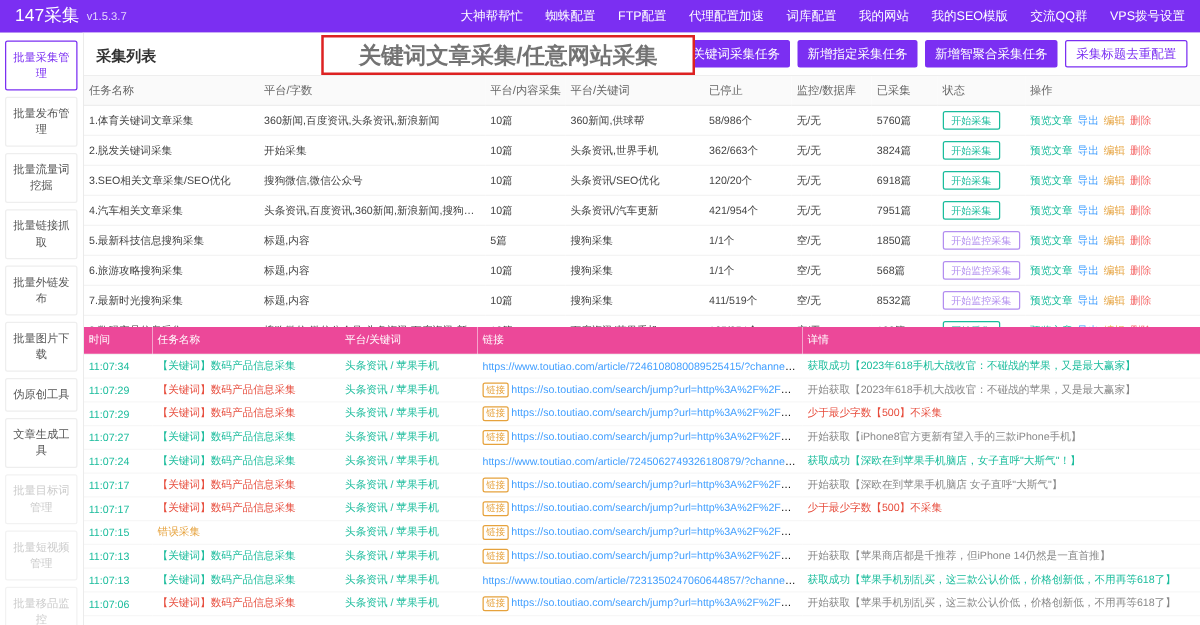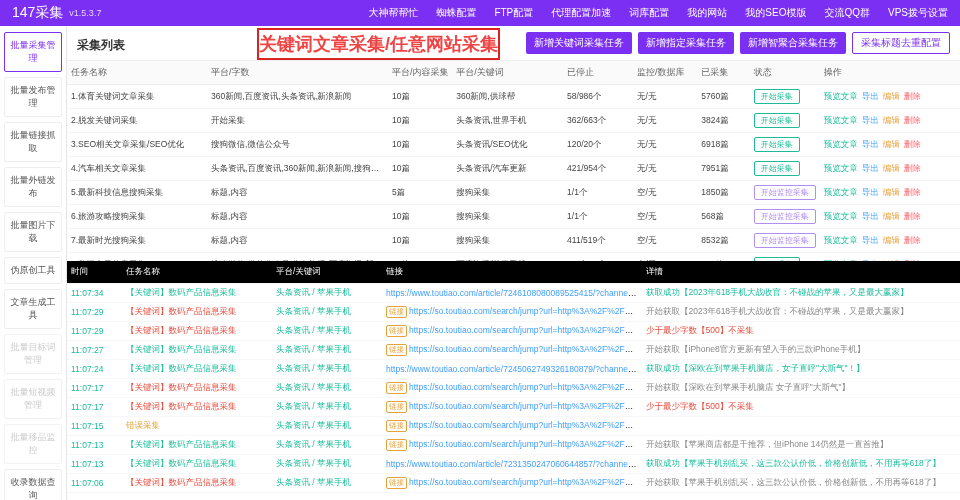--- a/index.html
+++ b/index.html
@@ -10,36 +10,36 @@
 .topnav{margin-left:auto;display:flex;gap:18px;font-size:10px}
 .topnav span{cursor:pointer}
 .layout{display:flex;height:calc(100% - 26px)}
 .sidebar{width:67px;background:#fff;border-right:1px solid #e6e6e6;padding:6px 4px;overflow-y:auto}
 .side-item{font-size:9px;padding:6px 4px;border:1px solid #eee;border-radius:2px;margin-bottom:5px;text-align:center;cursor:pointer;color:#555;background:#fff}
 .side-item.active{border-color:#7b2ff2;color:#7b2ff2}
 .side-item.dim{color:#ccc;border-color:#f2f2f2}
 .main{flex:1;display:flex;flex-direction:column;overflow:hidden;position:relative}
 .hdr{display:flex;align-items:flex-end;padding:6px 10px;background:#fff;border-bottom:1px solid #eee}
 .hdr h2{font-size:12px;font-weight:bold;color:#333}
-.overlay-title{position:absolute;top:2px;left:190px;border:2px solid #d22;color:#ef4444;font-size:18px;font-weight:bold;padding:2px 0;background:#fff;z-index:5}
+.overlay-title{position:absolute;top:2px;left:190px;border:2px solid #d22;color:#737373;font-size:18px;font-weight:bold;padding:2px 28px;background:#fff;z-index:5}
 .hdr-btns{margin-left:auto;display:flex;gap:6px}
 .btn{font-size:10px;padding:3px 8px;border-radius:2px;cursor:pointer;border:none}
 .btn-primary{background:#7b2ff2;color:#fff}
 .btn-outline{background:#fff;border:1px solid #7b2ff2;color:#7b2ff2}
 .tbl{width:100%;border-collapse:collapse;background:#fff;table-layout:fixed}
 .tbl th{font-size:9px;font-weight:normal;color:#666;text-align:left;padding:5px 4px;background:#fafafa;border-bottom:1px solid #eee;white-space:nowrap;overflow:hidden}
 .tbl td{font-size:8.5px;color:#444;padding:4px 4px;border-bottom:1px solid #f4f4f4;white-space:nowrap;overflow:hidden;text-overflow:ellipsis}
 .tbl-wrap{overflow-y:auto;flex:0 0 auto;max-height:200px}
 .pill{display:inline-block;font-size:8px;padding:1px 6px;border-radius:2px;border:1px solid}
 .pill-g{border-color:#1abc9c;color:#1abc9c}
 .pill-p{border-color:#b38ef0;color:#b38ef0}
 .act{display:flex;gap:4px}
 .lk{font-size:8.5px;cursor:pointer}
 .lk-g{color:#1abc9c}.lk-b{color:#409eff}.lk-o{color:#e6a23c}.lk-r{color:#f56c6c}
-.sub-hdr{background:#000000;color:#fff;font-size:9px}
+.sub-hdr{background:#ec4899;color:#fff;font-size:9px}
 .sub-hdr td{color:#fff;padding:5px 4px}
 .log-wrap{flex:1;overflow-y:auto;background:#fff}
 .log-tbl{width:100%;border-collapse:collapse;table-layout:fixed}
 .log-tbl td{font-size:8.5px;padding:3px 4px;white-space:nowrap;overflow:hidden;text-overflow:ellipsis;border-bottom:1px solid #f7f7f7}
 .t-green{color:#1abc9c}.t-red{color:#e74c3c}.t-gray{color:#888}.t-orange{color:#e6a23c}
 .badge{display:inline-block;font-size:7.5px;border:1px solid #e6a23c;color:#e6a23c;padding:0 2px;border-radius:2px;margin-right:2px}
 .log-tbl a{color:#409eff;text-decoration:none}
 </style>
 </head>
 <body>
@@ -57,20 +57,21 @@
       <span>我的SEO模版</span>
       <span>交流QQ群</span>
       <span>VPS拨号设置</span>
     </div>
 </div>
 
 <div class="layout">
   <div class="sidebar" id="sidebar">
       <div class="side-item active">批量采集管理</div>
       <div class="side-item">批量发布管理</div>
+      <div class="side-item">批量流量词挖掘</div>
       <div class="side-item">批量链接抓取</div>
       <div class="side-item">批量外链发布</div>
       <div class="side-item">批量图片下载</div>
       <div class="side-item">伪原创工具</div>
       <div class="side-item">文章生成工具</div>
       <div class="side-item dim">批量目标词管理</div>
       <div class="side-item dim">批量短视频管理</div>
       <div class="side-item dim">批量移品监控</div>
       <div class="side-item">收录数据查询</div>
       <div class="side-item">批量排名查询</div>

